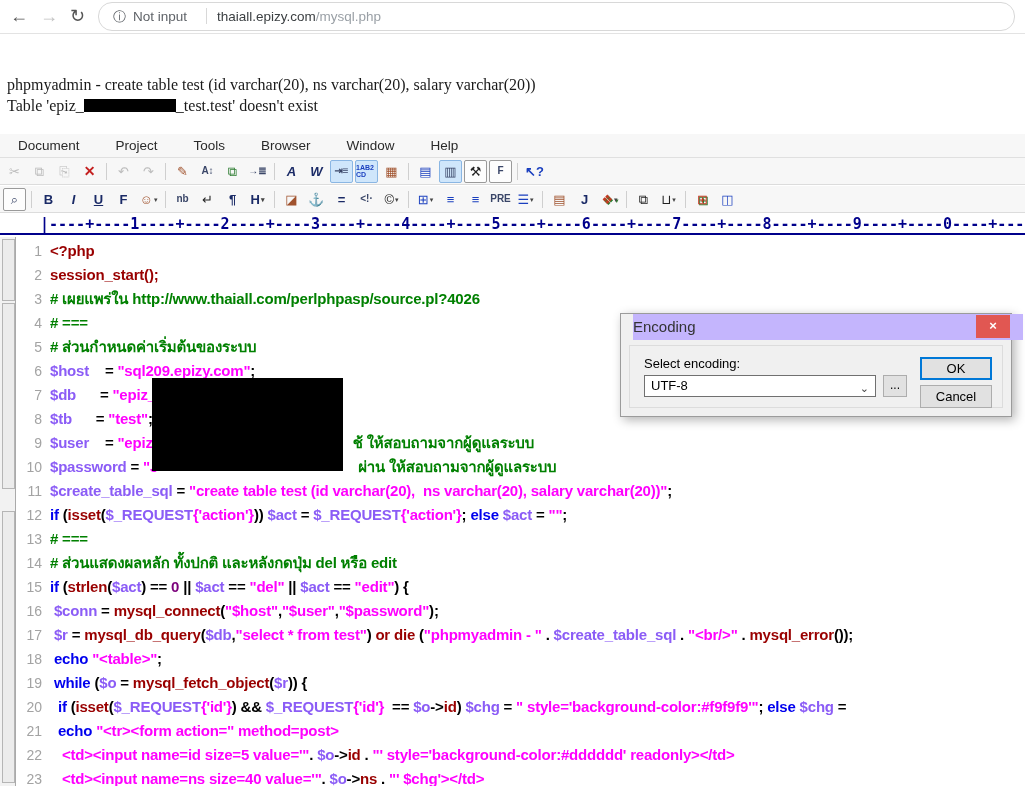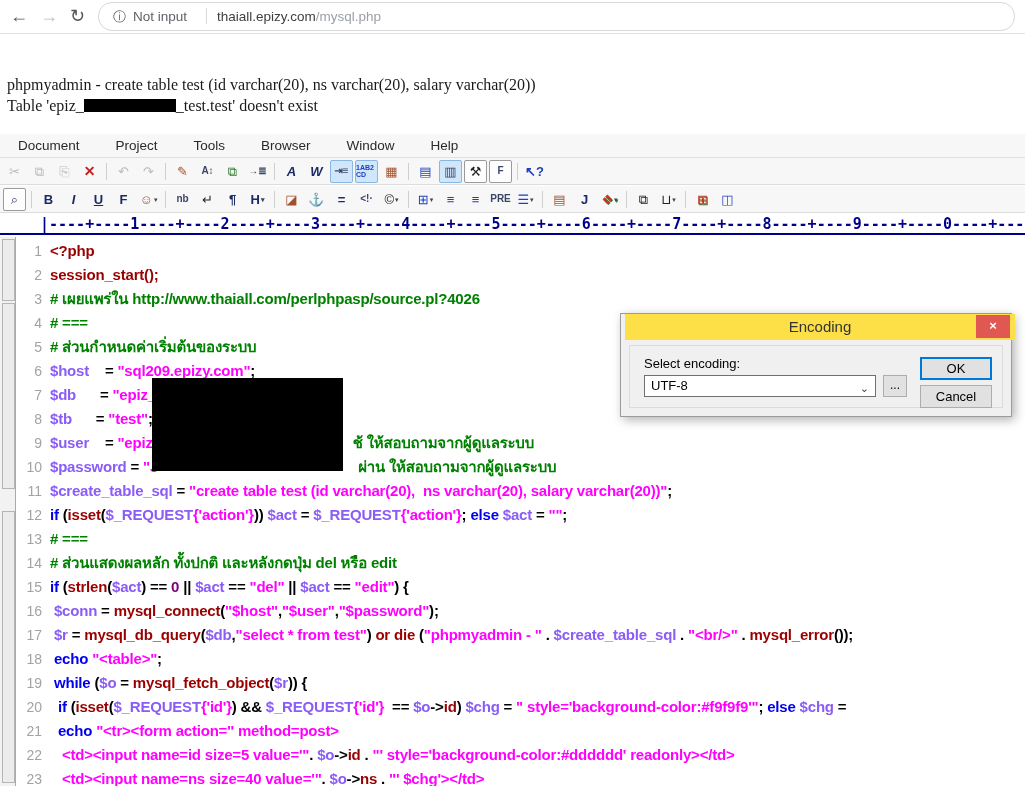--- a/index.html
+++ b/index.html
@@ -73,22 +73,22 @@
             font-weight:normal;font-size:14px;letter-spacing:0;}
   .seg-kw{color:#0000ee;} .seg-fn{color:#990000;} .seg-var{color:#8b5cf6;}
   .seg-str{color:#ff00ff;} .seg-com{color:#008000;} .seg-op{color:#000;} .seg-num{color:#7b007b;}
   .seg-sp{display:inline-block;width:200px;}
 
   .redact-code{position:absolute;left:152px;top:141px;width:191px;height:93px;background:#000;}
 
   
   .dlg{position:absolute;left:620px;top:313px;width:392px;height:104px;background:#f0f0f0;
        border:1px solid #9b9b9b;box-shadow:3px 3px 10px rgba(0,0,0,.3);box-sizing:border-box;}
-  .dlg-titlebar{position:absolute;left:4px;top:0;width:100%;height:26px;background:#fde047;
-                text-align:center;line-height:26px;font-size:15px;color:#333;}
+  .dlg-titlebar{position:absolute;left:12px;top:0;width:100%;height:26px;background:#c4b5fd;
+                line-height:26px;font-size:15px;color:#333;}
   .dlg-close{position:absolute;top:1px;right:1px;width:34px;height:23px;background:#e15752;color:#fff;
              text-align:center;line-height:22px;font-size:13px;font-weight:bold;}
   .dlg-group{position:absolute;left:8px;top:31px;right:8px;bottom:8px;border:1px solid #dcdcdc;background:#f0f0f0;}
   .dlg-label{position:absolute;left:14px;top:10px;font-size:13px;color:#000;text-align:right;}
   .dlg-combo{position:absolute;left:14px;top:29px;width:232px;height:22px;background:#fff;border:1px solid #707070;
              font-size:13px;color:#000;line-height:20px;padding-left:6px;box-sizing:border-box;}
   .combo-arrow{position:absolute;right:6px;top:2px;color:#444;font-size:11px;}
   .dlg-more{position:absolute;left:253px;top:29px;width:24px;height:22px;background:#e1e1e1;border:1px solid #adadad;
             font-size:12px;text-align:center;line-height:18px;color:#000;box-sizing:border-box;}
   .dlg-btn{position:absolute;right:10px;width:72px;height:23px;background:#e1e1e1;border:1px solid #adadad;

